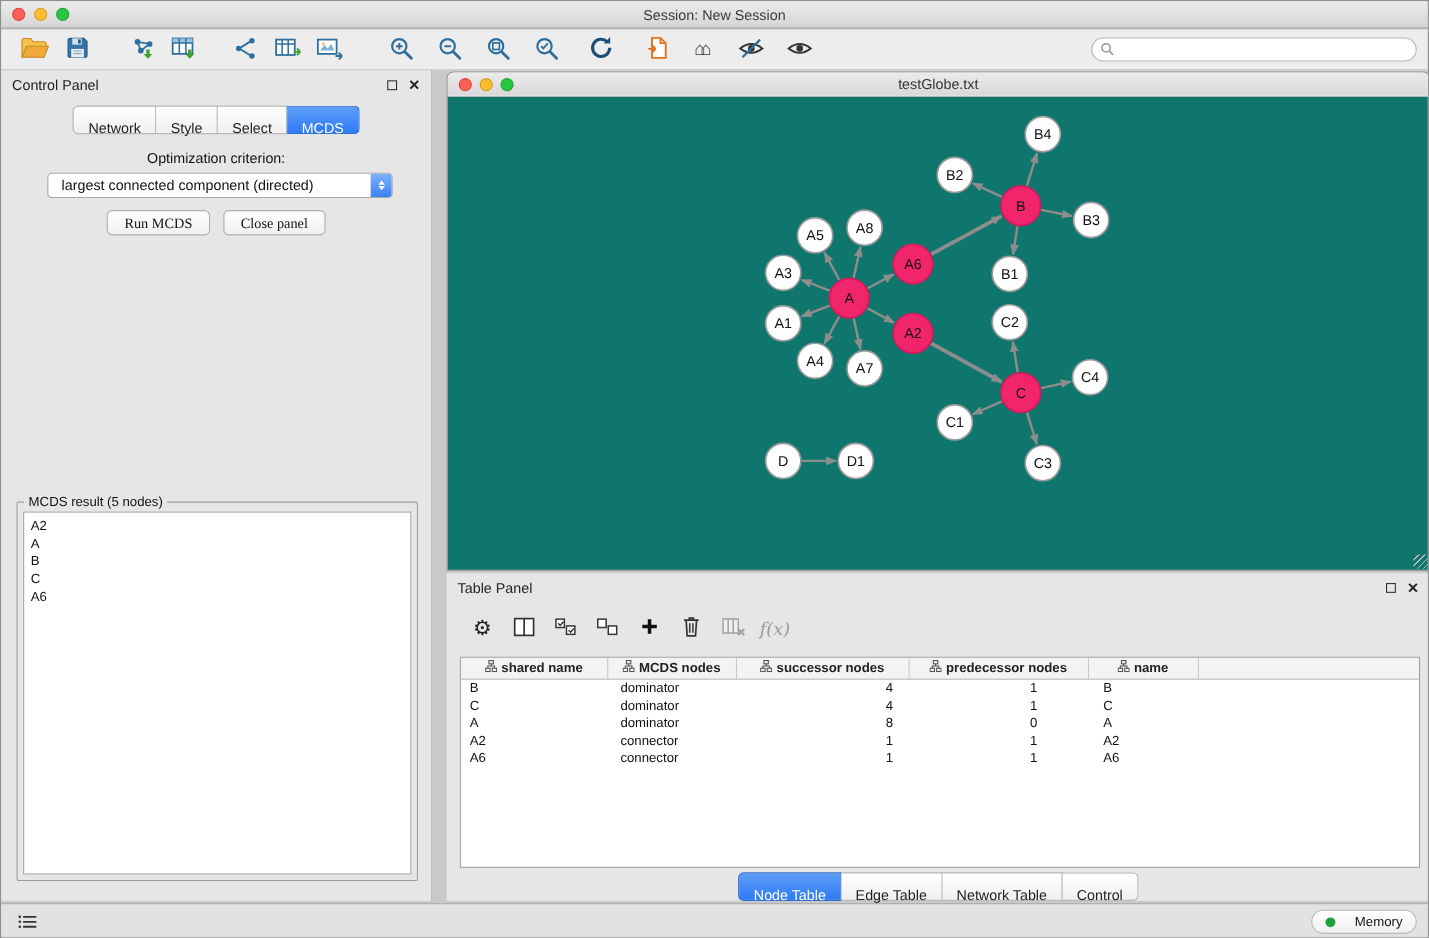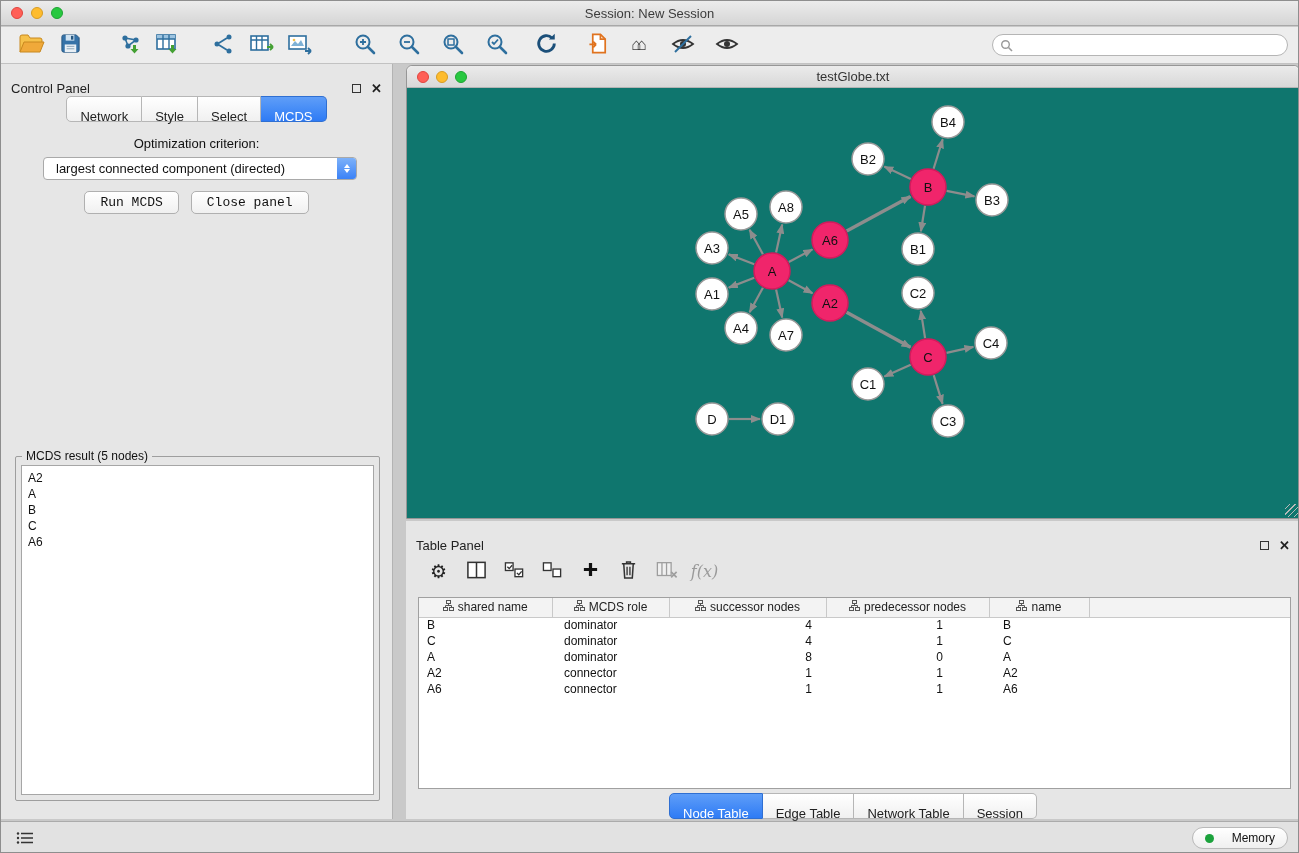--- a/index.html
+++ b/index.html
@@ -19,42 +19,42 @@
   .main-toolbar{position:absolute;left:0;top:26px;width:100%;height:37px;background:#ededed;border-bottom:1px solid #c2c2c2;display:flex;align-items:center;padding-left:12px}
   .tb-btn{width:38px;height:32px;display:flex;align-items:center;justify-content:center;background:transparent;border:none;cursor:pointer}
   .tb-btn.zoom{width:44px}
   .sp22{width:22px}.sp18{width:18px}.sp24{width:24px}.sp8{width:8px}.sp14{width:14px}
   .home-glyph{font-size:17px;color:#3a3a3a;letter-spacing:-5px;padding-right:5px}
   .search-wrap{margin-left:auto;margin-right:10px;position:relative;width:296px;height:22px}
   .search-wrap input{width:100%;height:22px;border:1px solid #b5b5b5;border-radius:12px;background:#fff;padding:0 8px 0 24px;font-size:12px;outline:none}
   .search-mag{position:absolute;left:8px;top:4px;pointer-events:none}
 
   
-  .panel-header{position:absolute;left:0;top:11px;width:100%;height:26px;display:flex;align-items:center;padding:0 10px;font-size:13px;color:#222}
+  .panel-header{position:absolute;left:0;top:0;width:100%;height:26px;display:flex;align-items:center;padding:0 10px;font-size:13px;color:#222}
   .ph-right{margin-left:auto;display:flex;align-items:center;gap:10px}
   .float-icon{width:9px;height:9px;border:1.5px solid #333;display:inline-block;cursor:pointer}
   .close-x{font-size:13px;font-weight:bold;color:#222;cursor:pointer;line-height:1}
 
   
   .control-panel{position:absolute;left:0;top:63px;width:392px;height:755px;background:#e6e6e6;border-right:1px solid #b3b3b3}
   .cp-tabs{position:absolute;top:32px;left:0;width:100%;display:flex;justify-content:center}
   .seg{display:inline-flex}
   .seg button{background:linear-gradient(#ffffff,#f0f0f0);border:1px solid #b6b6b6;border-left-width:0;font-family:"Liberation Sans",sans-serif;font-size:13px;height:22px;padding:12px 13px;color:#222;cursor:pointer}
   .seg button:first-child{border-left-width:1px;border-radius:5px 0 0 5px}
   .seg button:last-child{border-radius:0 5px 5px 0}
   .seg button.active{background:linear-gradient(#5f9ef8,#2e7bf5);border-color:#2f6fd2;color:#fff}
   .opt-label{position:absolute;top:72px;left:0;width:100%;text-align:center;font-size:13px;color:#111}
   .criterion{position:absolute;top:93px;left:42px;width:314px;height:23px;background:#fff;border:1px solid #a9a9a9;border-radius:4px;display:flex;align-items:center;cursor:pointer}
   .criterion .val{flex:1;padding-left:12px;font-size:13px;color:#111;white-space:nowrap;overflow:hidden}
   .stepper{width:19px;height:21px;border-radius:0 3px 3px 0;background:linear-gradient(#7db1f9,#3b82f7);display:flex;flex-direction:column;align-items:center;justify-content:center;gap:1px}
   .stepper i{width:0;height:0;border-left:3.5px solid transparent;border-right:3.5px solid transparent;display:block}
   .stepper .up{border-bottom:4px solid #fff}
   .stepper .dn{border-top:4px solid #fff}
   .cp-btns{position:absolute;top:127px;left:0;width:100%;display:flex;justify-content:center;gap:12px}
-  .push-btn{background:linear-gradient(#ffffff,#f0f0f0);border:1px solid #b0b0b0;border-radius:5px;height:23px;padding:0 15px;font-family:Liberation Mono, monospace;font-size:13px;color:#111;cursor:pointer}
+  .push-btn{background:linear-gradient(#ffffff,#f0f0f0);border:1px solid #b0b0b0;border-radius:5px;height:23px;padding:0 15px;font-family:Liberation Serif, serif;font-size:13px;color:#111;cursor:pointer}
   .result-group{position:absolute;top:392px;left:14px;right:12px;bottom:18px;border:1px solid #9e9e9e;border-radius:2px}
   .result-legend{position:absolute;top:-8px;left:6px;background:#e6e6e6;padding:0 4px;font-size:12px;color:#111}
   .result-list{position:absolute;top:8px;left:5px;right:5px;bottom:5px;background:#fff;border:1px solid #a6a6a6;overflow:auto;padding:4px 6px}
   .result-item{font-size:12px;line-height:16px;color:#111}
 
   
   .network-window{position:absolute;left:405px;top:64px;width:894px;height:454px;background:#fff;border:1px solid #969696;border-radius:6px 6px 0 0}
   .inner-titlebar{position:relative;height:22px;background:linear-gradient(#ebebeb,#d8d8d8);border-bottom:1px solid #b4b4b4;border-radius:6px 6px 0 0}
   .inner-titlebar .title{position:absolute;left:0;right:0;top:0;line-height:22px;text-align:center;font-size:13px;color:#333}
   .inner-lights{position:absolute;left:10px;top:5px;display:flex;gap:7px}
@@ -66,21 +66,21 @@
 
   
   .table-panel{position:absolute;left:405px;top:520px;width:894px;height:298px;background:#e6e6e6}
   .tp-toolbar{position:absolute;top:30px;left:16px;height:40px;display:flex;align-items:center;gap:5px}
   .tp-btn{width:33px;height:32px;display:flex;align-items:center;justify-content:center;background:transparent;border:none;cursor:pointer}
   .gear-glyph{font-size:19px;color:#222;line-height:1}
   .plus-glyph{font-weight:bold}
   .fx{font-family:"DejaVu Serif",serif;font-style:italic;font-size:16px;color:#9a9a9a}
   .tp-table-wrap{position:absolute;top:76px;left:12px;right:9px;height:192px;background:#fff;border:1px solid #a0a0a0;overflow:hidden}
   table.node-table{border-collapse:collapse;width:100%}
-  table.node-table th{background:#f3f3f3;border:1px solid #c9c9c9;border-top:none;font-weight:normal;font-size:12px;color:#222;height:19px;white-space:nowrap}
+  table.node-table th{background:#f3f3f3;border:1px solid #c9c9c9;border-top:none;font-weight:bold;font-size:12px;color:#222;height:19px;white-space:nowrap}
   table.node-table th:first-child{border-left:none}
   table.node-table th .th-inner{display:flex;align-items:center;justify-content:center;gap:4px;padding:0 6px}
   table.node-table td{font-size:12px;color:#111;height:16px;white-space:nowrap}
   td.c0{padding-left:8px}td.c1{padding-left:12px}
   td.c2{text-align:right;padding-right:14px}
   td.c3{text-align:right;padding-right:46px}
   td.c4{padding-left:14px}
   .tp-tabs{position:absolute;top:272px;left:0;width:100%;display:flex;justify-content:center}
 
   
@@ -471,21 +471,21 @@
               </div>
             </th>
             <th>
               <div class="th-inner">
                 <span><svg width="11" height="11" viewBox="0 0 11 11">
                     <rect x="3.5" y="0.5" width="4" height="3" fill="none" stroke="#555"></rect>
                     <rect x="0.5" y="7.5" width="4" height="3" fill="none" stroke="#555"></rect>
                     <rect x="6.5" y="7.5" width="4" height="3" fill="none" stroke="#555"></rect>
                     <path d="M5.5 3.5 v2 M2.5 7.5 v-2 h6 v2" stroke="#555" fill="none"></path>
                   </svg></span>
-                <span>MCDS role</span>
+                <span>MCDS nodes</span>
               </div>
             </th>
             <th>
               <div class="th-inner">
                 <span><svg width="11" height="11" viewBox="0 0 11 11">
                     <rect x="3.5" y="0.5" width="4" height="3" fill="none" stroke="#555"></rect>
                     <rect x="0.5" y="7.5" width="4" height="3" fill="none" stroke="#555"></rect>
                     <rect x="6.5" y="7.5" width="4" height="3" fill="none" stroke="#555"></rect>
                     <path d="M5.5 3.5 v2 M2.5 7.5 v-2 h6 v2" stroke="#555" fill="none"></path>
                   </svg></span>
@@ -559,21 +559,21 @@
             <td></td>
           </tr>
         </tbody>
     </table>
   </div>
   <div class="tp-tabs">
     <span class="seg">
       <button class="active">Node Table</button>
       <button>Edge Table</button>
       <button>Network Table</button>
-      <button>Session</button>
+      <button>Control</button>
     </span>
   </div>
 </div>
 
 <div class="status-bar">
   <button class="sb-left">
     <span><svg width="18" height="14" viewBox="0 0 18 14">
           <circle cx="2" cy="2.5" r="1.2" fill="#333"></circle>
           <circle cx="2" cy="7" r="1.2" fill="#333"></circle>
           <circle cx="2" cy="11.5" r="1.2" fill="#333"></circle>

